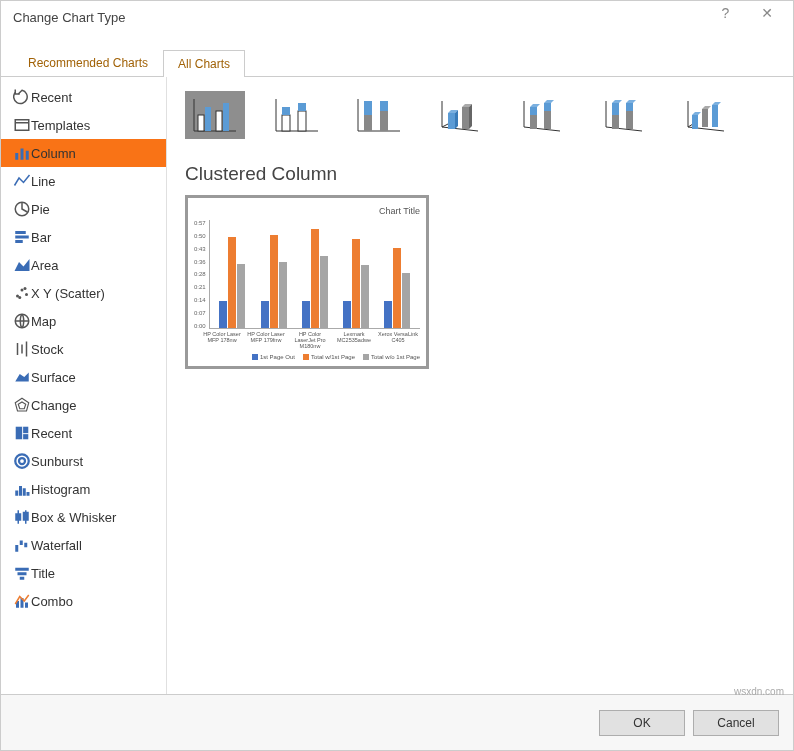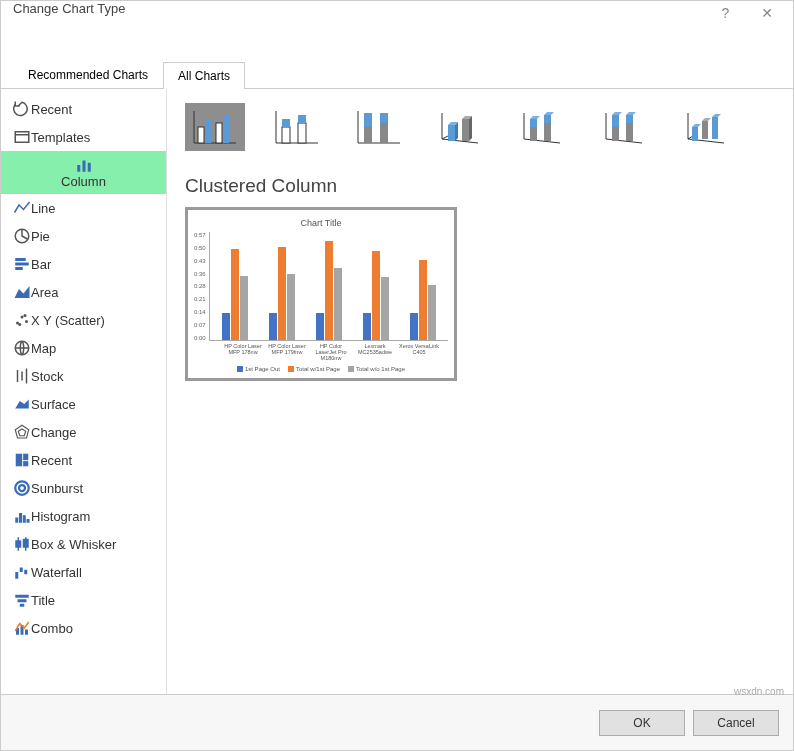--- a/index.html
+++ b/index.html
@@ -8,62 +8,62 @@
       font-size: 12px;
       background: #fff;
       color: #333;
       width: 794px;
       height: 751px;
       overflow: hidden;
       position: relative;
     }
     .dialog { width: 100%; height: 100%; display: flex; flex-direction: column; border: 1px solid #ccc; }
     .titlebar {
-      height: 36px; display: flex; align-items: flex-start;
-      padding: 0 12px; justify-content: space-between;
+      height: 36px; display: flex; align-items: flex-end;
+      padding: 12px 12px; justify-content: space-between;
       background: #fff;
     }
     .titlebar .title { font-size: 13px; color: #444; }
     .titlebar .controls { display: flex; gap: 16px; align-items: center; font-size: 14px; color: #888; }
     .titlebar .controls span { cursor: pointer; padding: 4px 8px; }
     .tabs {
       display: flex; align-items: flex-end; border-bottom: 1px solid #ccc;
       padding: 12px 12px 0 12px; gap: 0;
     }
     .tab {
-      padding: 6px 14px; font-size: 12px; color: #000000; border: 1px solid transparent;
-      border-bottom: none; cursor: pointer; background: #fff; margin-top: 12px;
+      padding: 6px 14px; font-size: 12px; color: #a16207; border: 1px solid transparent;
+      border-bottom: none; cursor: pointer; background: #fff;
     }
     .tab.active {
       border-color: #ccc; background: #fff; position: relative; top: 1px;
     }
     .content { flex: 1; display: flex; overflow: hidden; }
     .sidebar {
       width: 166px; border-right: 1px solid #e0e0e0; padding: 6px 0; overflow-y: auto;
     }
     .sidebar-item {
       display: flex; align-items: center; 
       padding: 5px 12px; cursor: pointer; color: #333;
     }
-    .sidebar-item.selected { background: #86efac; flex-direction: column; }
+    .sidebar-item.selected { background: #f97316; }
     .sidebar-item .icon { width: 18px; height: 18px; display:flex; align-items:center; justify-content:center; }
     .sidebar-item .icon svg { width:18px; height:18px; }
     .sidebar-item .label { font-size: 13px; }
     .main { flex: 1; padding: 14px 18px; overflow: auto; }
     .subtype-row { display: flex; gap: 22px; margin-bottom: 24px; }
     .subtype {
       width: 60px; height: 48px; display:flex; align-items:center; justify-content:center;
       cursor:pointer; border: 1px solid transparent;
     }
     .subtype.selected { background: #8e8e8e; }
     .subtype svg { width: 46px; height: 36px; }
     .chart-name { font-size: 19px; color: #444; margin-bottom: 10px; font-weight: 400; }
     .preview {
-      width: 272px; height: 174px; border: 3px solid #9a9a9a; padding: 6px;
-      display: flex; flex-direction: column; align-items: center;
+      width: 244px; height: 174px; border: 3px solid #9a9a9a; padding: 6px;
+      display: flex; flex-direction: column; align-items: flex-end;
       cursor: pointer;
     }
     .preview-title { font-size: 9px; color: #555; margin: 2px 0 4px; }
     .plot-area { width: 100%; flex:1; display:flex; }
     .yaxis { display:flex; flex-direction:column; justify-content:space-between; padding-right:3px; font-size:6px; color:#666; text-align:right; }
     .bars-wrap { flex:1; border-left:1px solid #aaa; border-bottom:1px solid #aaa; position:relative; }
     .bars { display:flex; align-items:flex-end; height:100%; justify-content:space-around; padding: 0 2px; }
     .group { display:flex; align-items:flex-end; gap:1px; height:100%; }
     .bar { width:8px; }
     .b1 { background:#4472c4; }

